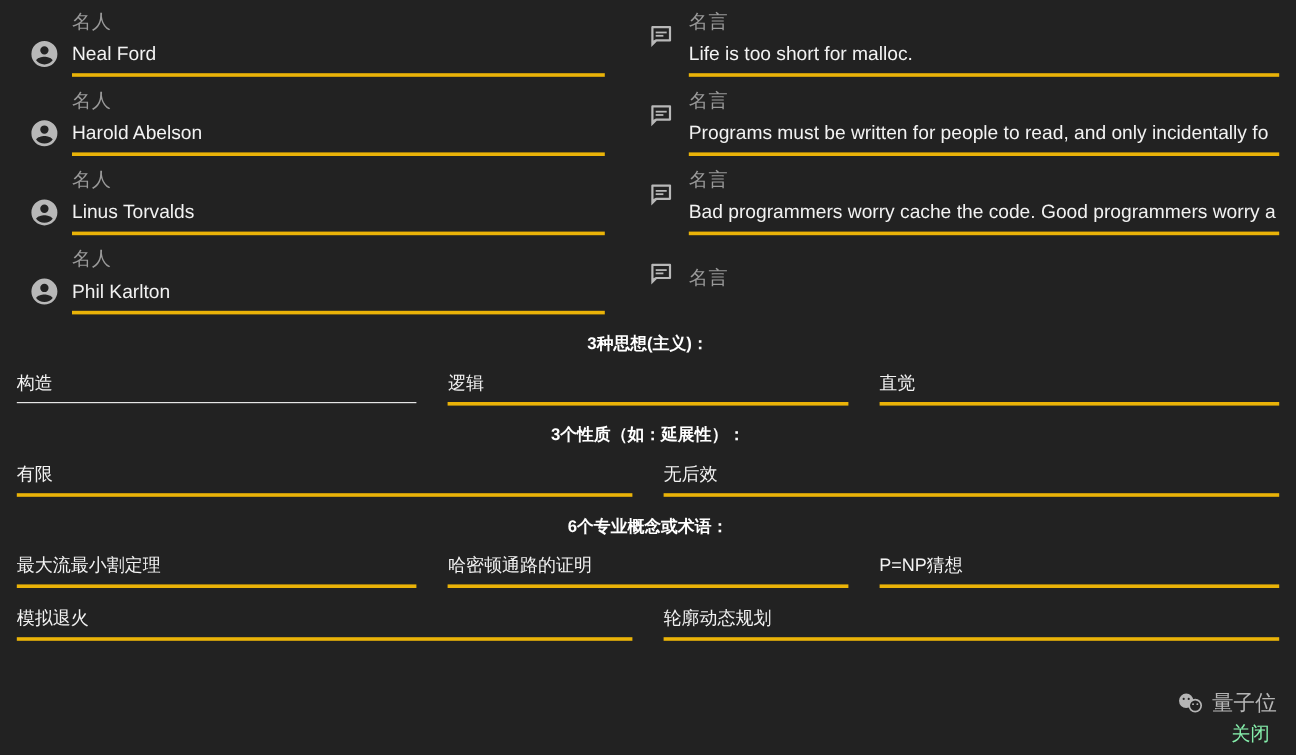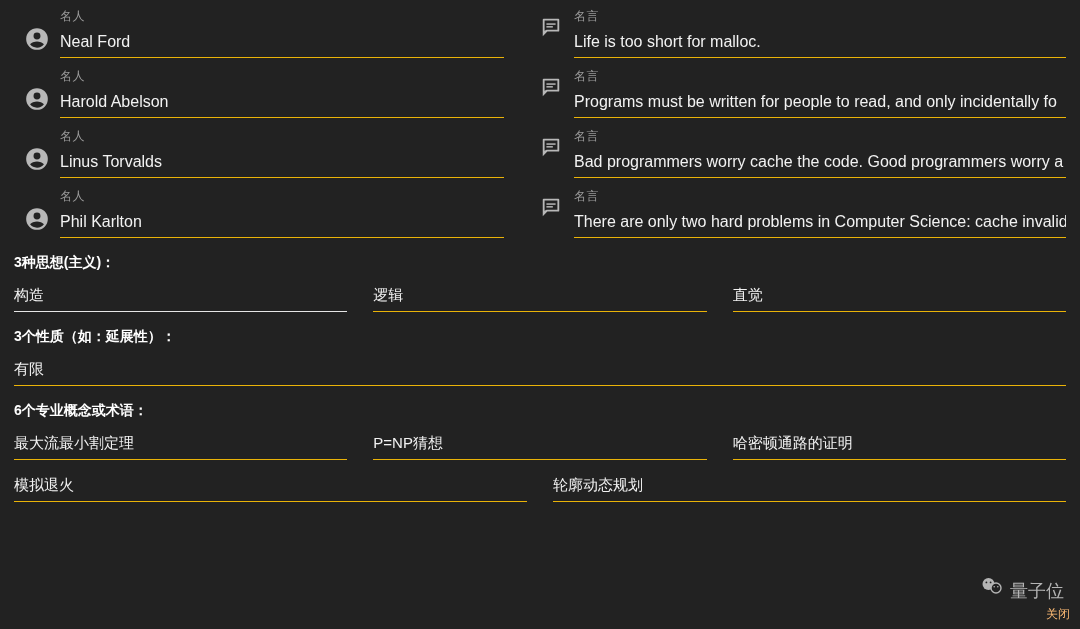--- a/index.html
+++ b/index.html
@@ -41,46 +41,47 @@
   .lead-icon svg { width: 26px; height: 26px; fill: #b8b8b8; }
   .lead-icon.chat svg { width: 22px; height: 22px; }
 
   .field {
     flex: 1 1 auto;
     min-width: 0;
     display: flex;
     flex-direction: column;
   }
   .field-label {
-    font-size: 12px;
+    font-size: 16px;
     color: #9a9a9a;
     margin-top: 6px;
     margin-bottom: 4px;
     letter-spacing: 0.5px;
   }
   .field-input {
     font-size: 16px;
     color: #f2f2f2;
     padding: 4px 0 6px 0;
     border: none;
-    border-bottom: 1px solid #eab308;
+    border-bottom: 3px solid #eab308;
     background: transparent;
     white-space: nowrap;
     overflow: hidden;
   }
   .field-input.active {
     border-bottom: 1.5px solid #e6e6e6;
   }
 
   
   .section-heading {
     font-size: 14px;
     font-weight: 700;
     color: #ffffff;
     margin: 16px 0 6px 0;
+    text-align: center;
   }
 
   
   .row3 {
     display: flex;
     gap: 26px;
   }
   .cell {
     flex: 1 1 0;
     min-width: 0;
@@ -90,33 +91,33 @@
     padding: 8px 0 6px 0;
   }
   .row-gap { height: 8px; }
 
   
   .watermark {
     position: absolute;
     right: 16px;
     bottom: 26px;
     display: flex;
-    align-items: flex-end;
+    align-items: flex-start;
     gap: 6px;
     color: #cfcfcf;
     font-size: 18px;
     opacity: 0.85;
   }
   .watermark svg { width: 24px; height: 24px; fill: #cfcfcf; }
   .close-link {
     position: absolute;
-    right: 10px;
+    right: 22px;
     bottom: 6px;
-    font-size: 12px;
-    color: #fdba74;
+    font-size: 16px;
+    color: #86efac;
   }
 </style>
 </head>
 <body>
 
 <div class="container">
 
   <div class="pq-row">
     <div class="pq-col left">
       <div class="lead-icon">
@@ -213,21 +214,20 @@
     <div class="pq-col right">
       <div class="lead-icon chat">
         <svg viewBox="0 0 24 24">
             <path d="M4 3h16a1 1 0 0 1 1 1v12a1 1 0 0 1-1 1H8l-5 5V4a1 1 0 0 1 1-1zm1 2v11.2L7.2 15H19V5z"></path>
             <rect x="7" y="8" width="10" height="1.6"></rect>
             <rect x="7" y="11" width="7" height="1.6"></rect>
           </svg>
       </div>
       <div class="field">
         <div class="field-label">名言</div>
-        <div class="field-input">There are only two hard problems in Computer Science: cache invalid</div>
       </div>
     </div>
   </div>
 
   <div class="section-heading">3种思想(主义)：</div>
   <div class="row3">
     <div class="cell">
         <div class="field-input active">构造</div>
       </div>
     <div class="cell">
@@ -236,32 +236,35 @@
     <div class="cell">
         <div class="field-input">直觉</div>
       </div>
   </div>
 
   <div class="section-heading">3个性质（如：延展性）：</div>
   <div class="row3">
     <div class="cell">
         <div class="field-input">有限</div>
       </div>
+    <div class="cell">
+        <div class="field-input">无后效</div>
+      </div>
   </div>
 
   <div class="section-heading">6个专业概念或术语：</div>
   <div class="row3">
     <div class="cell">
         <div class="field-input">最大流最小割定理</div>
       </div>
     <div class="cell">
+        <div class="field-input">哈密顿通路的证明</div>
+      </div>
+    <div class="cell">
         <div class="field-input">P=NP猜想</div>
-      </div>
-    <div class="cell">
-        <div class="field-input">哈密顿通路的证明</div>
       </div>
   </div>
   <div class="row-gap"></div>
   <div class="row3">
     <div class="cell">
         <div class="field-input">模拟退火</div>
       </div>
     <div class="cell">
         <div class="field-input">轮廓动态规划</div>
       </div>

